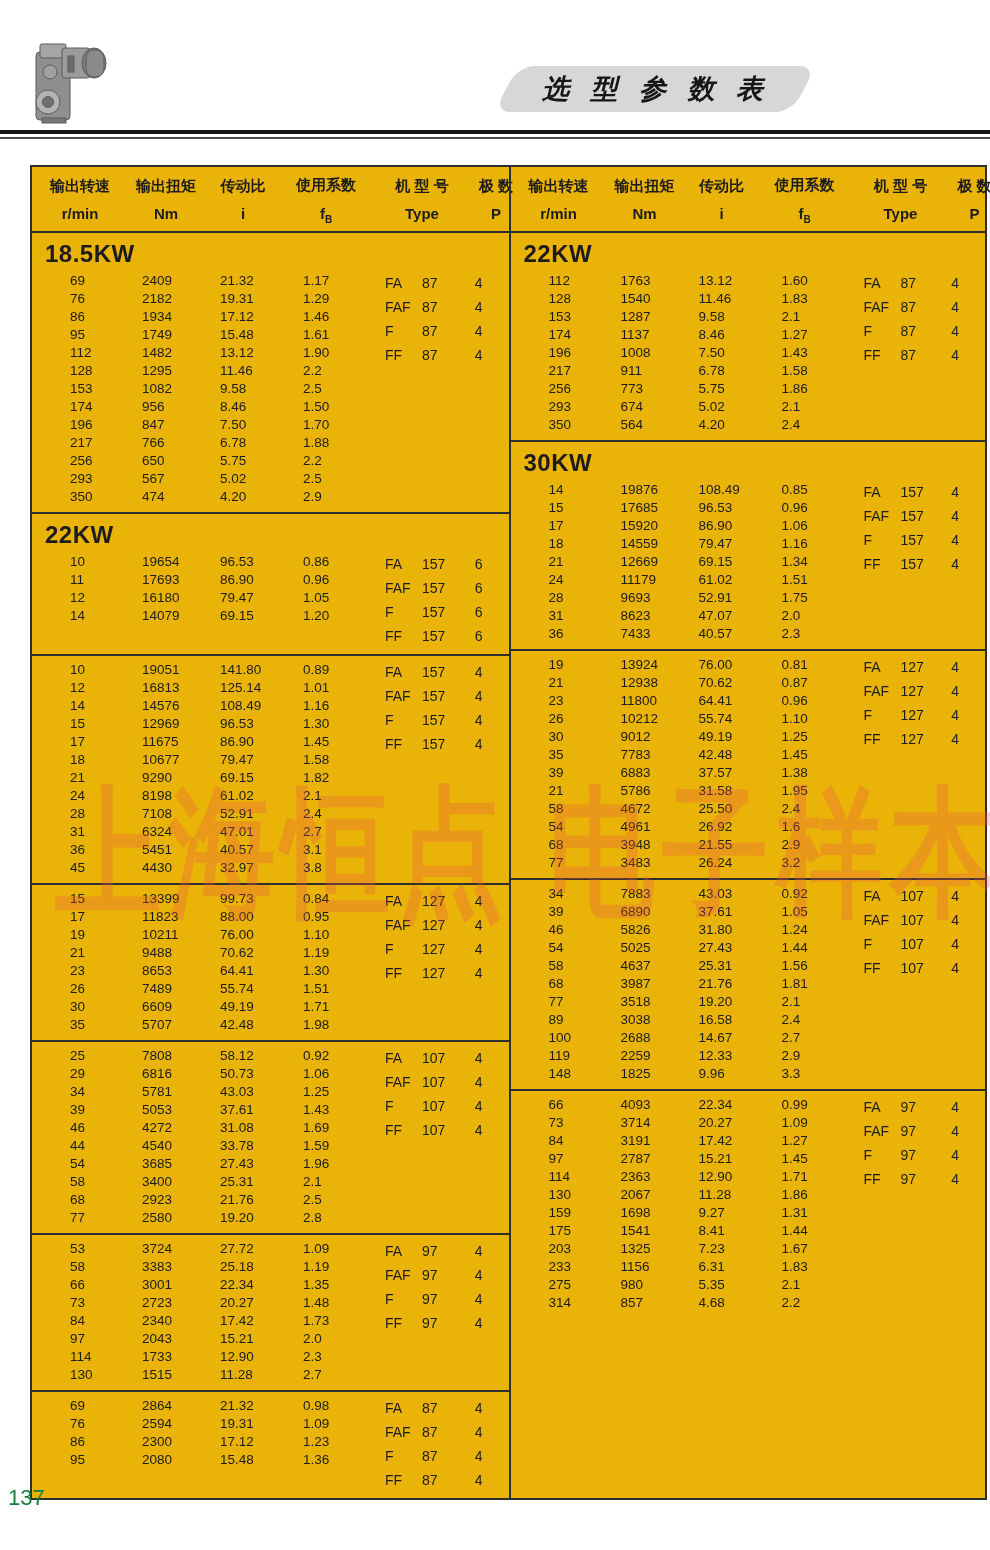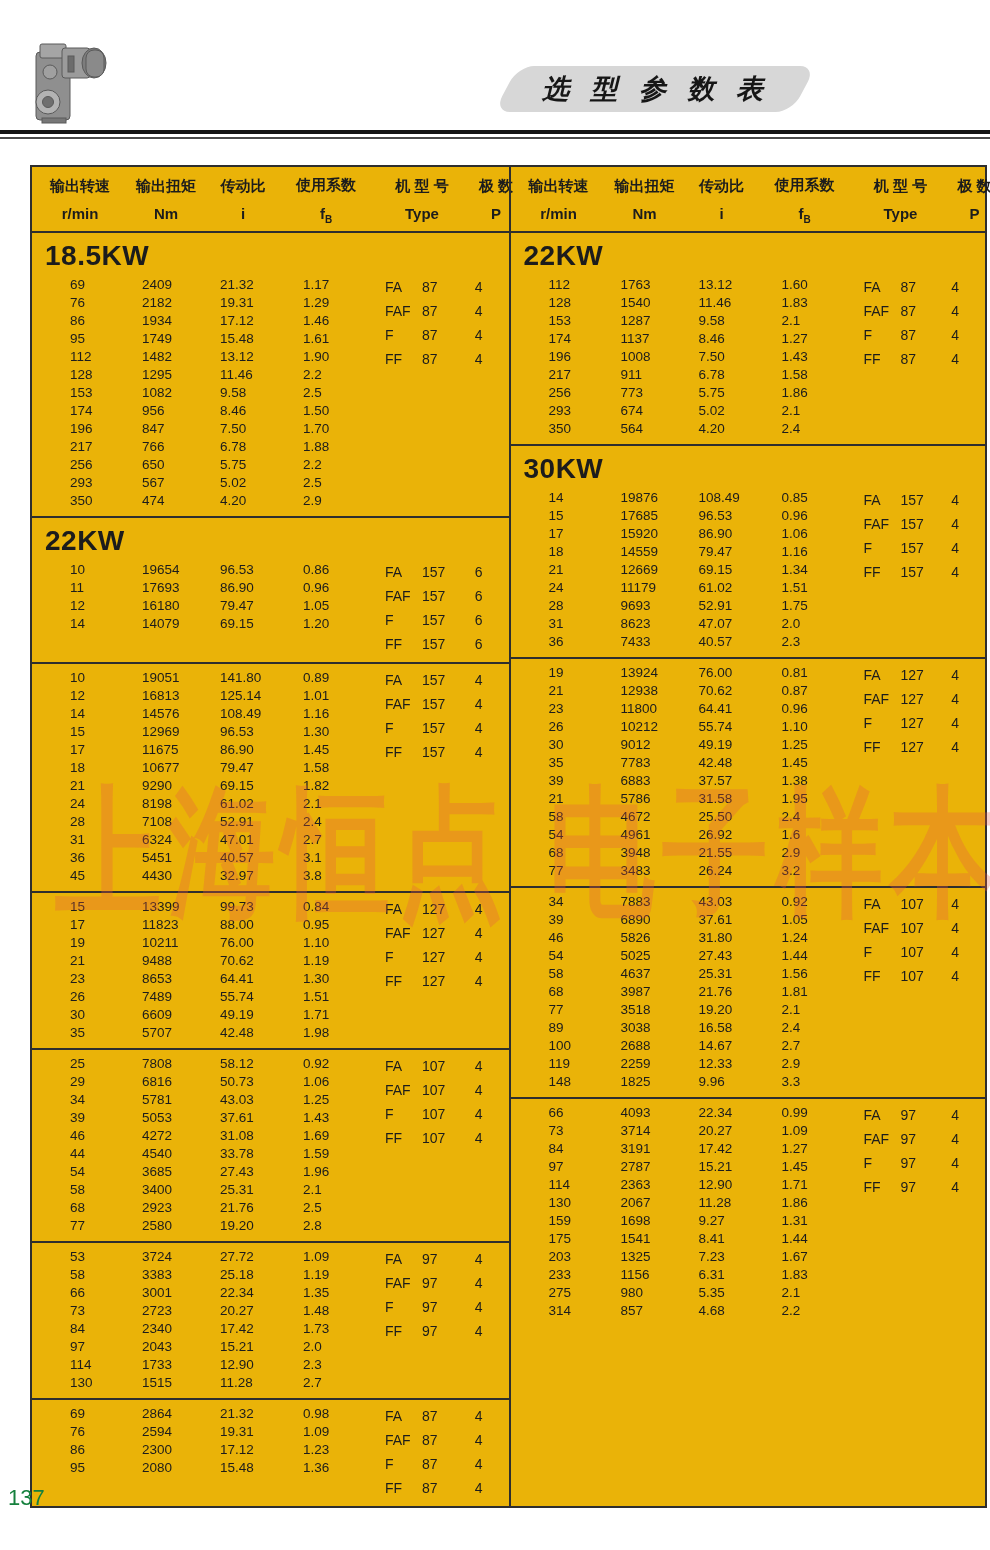--- a/index.html
+++ b/index.html
@@ -23,21 +23,21 @@
   .half.right{border-left:2px solid #2e2e2e;}
   .col-header{height:66px;border-bottom:2px solid #2e2e2e;display:grid;
     grid-template-columns:96px 76px 78px 88px 104px 44px;align-items:center;justify-items:center;
     box-sizing:border-box;padding-top:2px;}
   .hcell{text-align:center;line-height:1.9;}
   .hcell .cn{font-size:15px;font-weight:bold;white-space:nowrap;}
   .hcell .unit{font-size:15px;font-weight:bold;}
   .hcell sub{font-size:10px;}
   .block{border-bottom:2px solid #2e2e2e;padding:4px 0 6px;}
   .block:last-child{border-bottom:none;}
-  .power{font-size:28px;font-weight:bold;padding:3px 0 3px 13px;letter-spacing:0.5px;}
+  .power{font-size:24px;font-weight:bold;padding:3px 0 3px 13px;letter-spacing:0.5px;}
   .block-body{display:flex;}
   .rows{flex:0 0 353px;padding-top:1px;}
   .row{display:grid;grid-template-columns:72px 78px 83px 80px;padding-left:38px;
     height:18px;line-height:18px;font-size:13.5px;}
   .types{flex:1;display:flex;flex-direction:column;justify-content:flex-start;
     padding-right:26px;font-size:14px;}
   .type-row{display:flex;justify-content:space-between;height:24px;line-height:24px;}
   .t-prefix{display:inline-block;min-width:37px;}
   .t-poles{text-align:right;}
 

